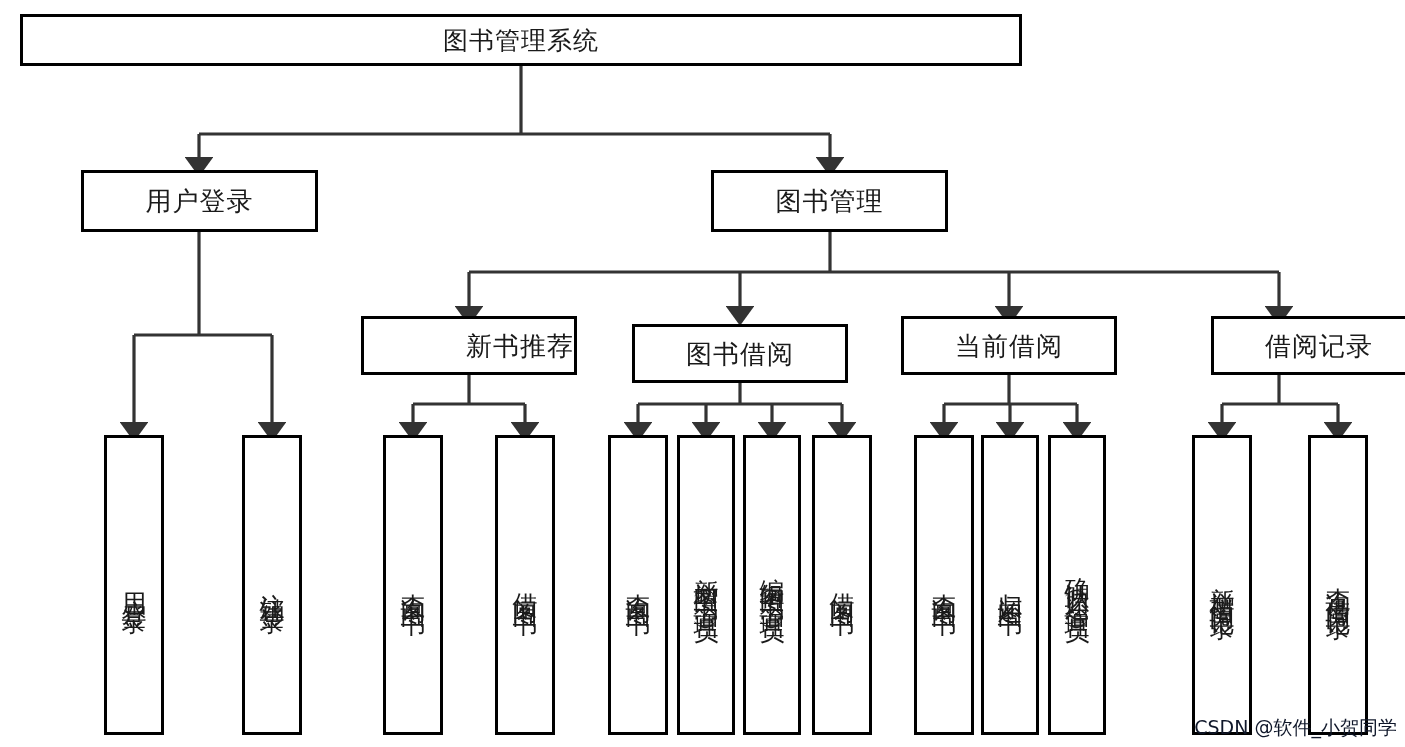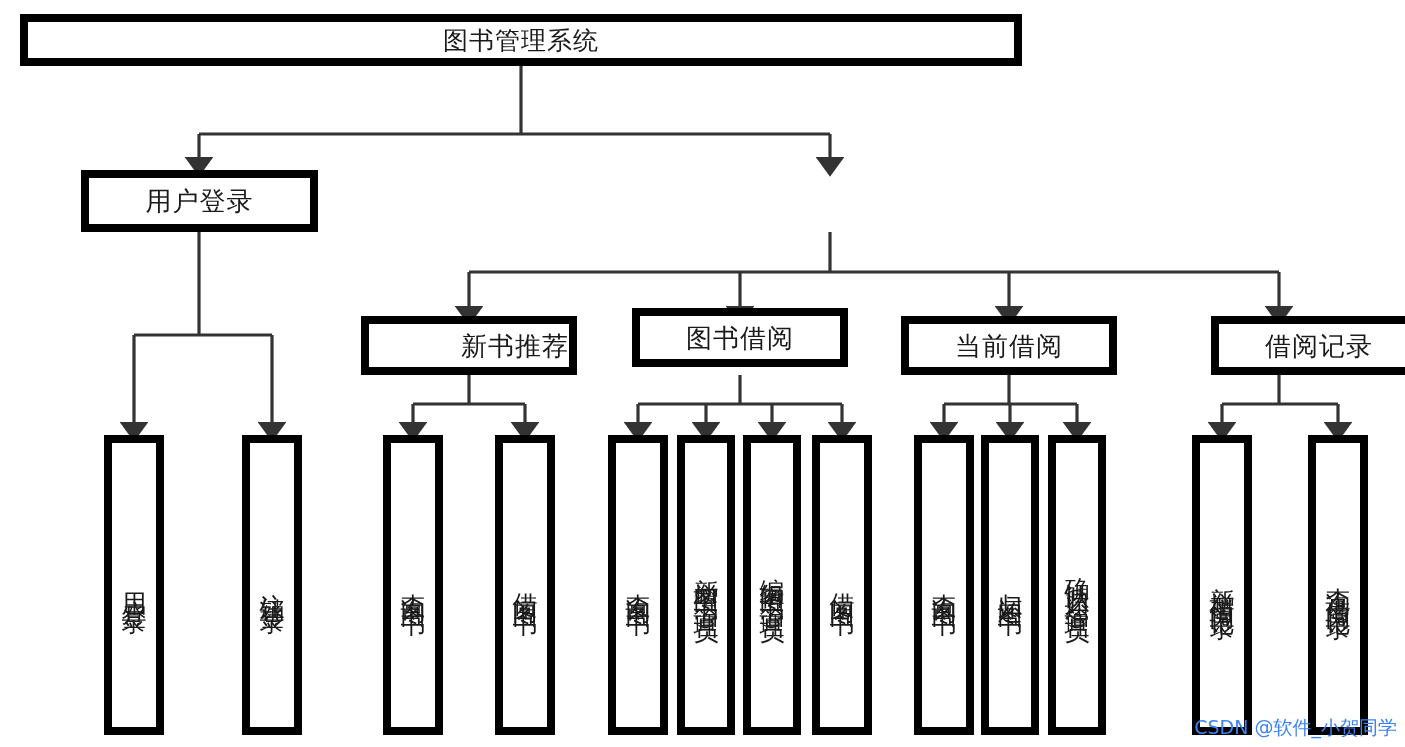--- a/index.html
+++ b/index.html
@@ -24,21 +24,21 @@
     position: absolute;
     left: 0;
     top: 0;
     width: 1405px;
     height: 747px;
     pointer-events: none;
   }
   .node {
     position: absolute;
     box-sizing: border-box;
-    border: 8px solid #000000;
+    border: 3px solid #000000;
     background: #ffffff;
     display: flex;
     align-items: center;
     justify-content: center;
     color: #1a1a1a;
   }
   .node .label {
     display: block;
     text-align: center;
     line-height: 1.0;
@@ -61,21 +61,21 @@
     font-size: 25px;
     letter-spacing: 6px;
     line-height: 1;
     text-align: center;
   }
   .watermark {
     position: absolute;
     right: 8px;
     bottom: 6px;
     font-size: 19px;
-    color: #3b82f6;
+    color: #0f172a;
     font-family: "DejaVu Sans", "Liberation Sans", sans-serif;
     white-space: nowrap;
     letter-spacing: 0px;
   }
 </style>
 </head>
 <body>
 
 <div id="diagram-root">
 
@@ -129,25 +129,28 @@
     </g>
   </svg>
 
   <div class="node horiz" style="left:20px; top:14px; width:1002px; height:52px;">
     <span class="label">图书管理系统</span>
   </div>
 
   <div class="node horiz lvl1" style="left:81px; top:170px; width:237px; height:62px;">
     <span class="label">用户登录</span>
   </div>
+  <div class="node horiz lvl1" style="left:711px; top:170px; width:237px; height:62px;">
+    <span class="label">图书管理</span>
+  </div>
 
   <div class="node horiz lvl1" style="left:361px; top:316px; width:216px; height:59px;justify-content:flex-end;">
     <span class="label">新书推荐</span>
   </div>
-  <div class="node horiz lvl1" style="left:632px; top:308px; width:216px; height:59px;">
+  <div class="node horiz lvl1" style="left:632px; top:324px; width:216px; height:59px;">
     <span class="label">图书借阅</span>
   </div>
   <div class="node horiz lvl1" style="left:901px; top:316px; width:216px; height:59px;">
     <span class="label">当前借阅</span>
   </div>
   <div class="node horiz lvl1" style="left:1171px; top:316px; width:216px; height:59px;margin-left:40px;">
     <span class="label">借阅记录</span>
   </div>
 
   <div class="node vert" style="left:104px; top:435px; width:60px; height:300px;">

